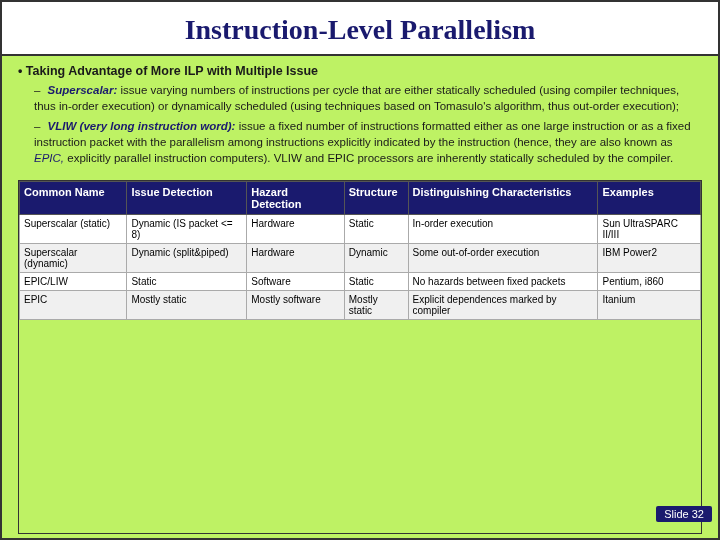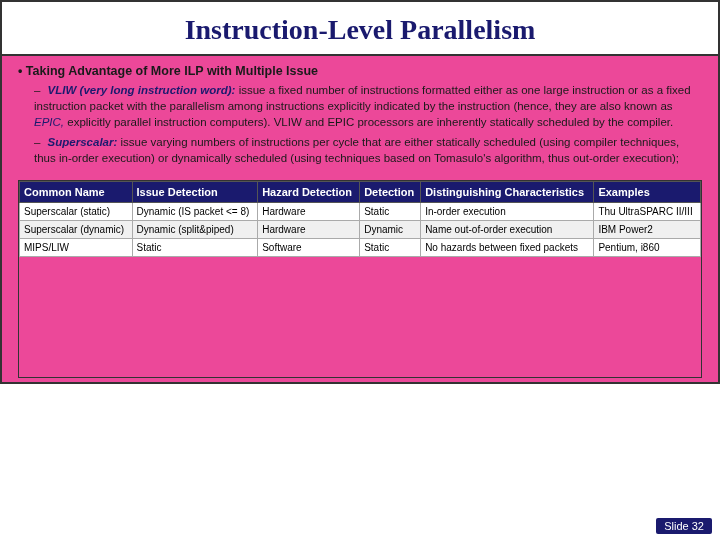--- a/index.html
+++ b/index.html
@@ -5,22 +5,22 @@
     * { box-sizing: border-box; margin: 0; padding: 0; }
     body {
       font-family: Arial, sans-serif;
       background: #fff;
       width: 720px;
       height: 540px;
       overflow: hidden;
     }
     .slide {
       width: 720px;
-      height: 384px;
-      background: #ec4899;
+      height: 540px;
+      background: #bef264;
       border: 2px solid #333;
       display: flex;
       flex-direction: column;
       padding: 0;
     }
     .title-bar {
       background: #fff;
       padding: 12px 20px 8px 20px;
       border-bottom: 2px solid #333;
     }
@@ -97,21 +97,21 @@
       background: #f0f0f0;
     }
     tbody td {
       padding: 3px 4px;
       border: 1px solid #aaa;
       font-size: 10px;
       vertical-align: top;
     }
     .slide-number {
       position: absolute;
-      bottom: 6px;
+      bottom: 18px;
       right: 8px;
       font-size: 11px;
       background: #1a1a6e;
       color: #fff;
       padding: 2px 8px;
       border-radius: 2px;
     }
     .slide-wrapper {
       position: relative;
       width: 720px;
@@ -129,67 +129,75 @@
     <h1>Instruction-Level Parallelism</h1>
   </div>
   <div class="content-area">
     <div class="bullet-section">
       <div class="bullet-main">
         <span>• </span>
         <span>Taking Advantage of More ILP with Multiple Issue</span>
       </div>
       <div class="bullet-sub">
         <span class="dash">–</span>
+        <span class="term">Superscalar: </span>
+        <span>issue varying numbers of instructions per cycle that are either statically scheduled (using compiler techniques, thus in-order execution) or dynamically scheduled (using techniques based on Tomasulo's algorithm, thus out-order execution);</span>
+      </div>
+      <div class="bullet-sub">
+        <span class="dash">–</span>
         <span class="term-vliw">VLIW (very long instruction word): </span>
         <span>issue a fixed number of instructions formatted either as one large instruction or as a fixed instruction packet with the parallelism among instructions explicitly indicated by the instruction (hence, they are also known as </span>
         <span class="epic-italic">EPIC,</span>
         <span> explicitly parallel instruction computers). VLIW and EPIC processors are inherently statically scheduled by the compiler.</span>
-      </div>
-      <div class="bullet-sub">
-        <span class="dash">–</span>
-        <span class="term">Superscalar: </span>
-        <span>issue varying numbers of instructions per cycle that are either statically scheduled (using compiler techniques, thus in-order execution) or dynamically scheduled (using techniques based on Tomasulo's algorithm, thus out-order execution);</span>
       </div>
     </div>
     <div class="table-container">
       <table>
         <thead>
           <tr>
             <th>Common Name</th>
             <th>Issue Detection</th>
             <th>Hazard Detection</th>
-            <th>Detection</th>
+            <th>Structure</th>
             <th>Distinguishing Characteristics</th>
             <th>Examples</th>
           </tr>
         </thead>
         <tbody id="table-body">
         <tr>
                 <td>Superscalar (static)</td>
                 <td>Dynamic (IS packet &lt;= 8)</td>
                 <td>Hardware</td>
                 <td>Static</td>
                 <td>In-order execution</td>
-                <td>Thu UltraSPARC II/III</td>
+                <td>Sun UltraSPARC II/III</td>
               </tr>
               <tr>
                 <td>Superscalar (dynamic)</td>
                 <td>Dynamic (split&amp;piped)</td>
                 <td>Hardware</td>
                 <td>Dynamic</td>
-                <td>Name out-of-order execution</td>
+                <td>Some out-of-order execution</td>
                 <td>IBM Power2</td>
               </tr>
               <tr>
-                <td>MIPS/LIW</td>
+                <td>EPIC/LIW</td>
                 <td>Static</td>
                 <td>Software</td>
                 <td>Static</td>
                 <td>No hazards between fixed packets</td>
                 <td>Pentium, i860</td>
+              </tr>
+              <tr>
+                <td>EPIC</td>
+                <td>Mostly static</td>
+                <td>Mostly software</td>
+                <td>Mostly static</td>
+                <td>Explicit dependences marked by compiler</td>
+                <td>Itanium</td>
               </tr>
             </tbody>
       </table>
     </div>
   </div>
 </div>
 <div class="slide-number">Slide 32</div>
 </div>
 
 </body></html>

